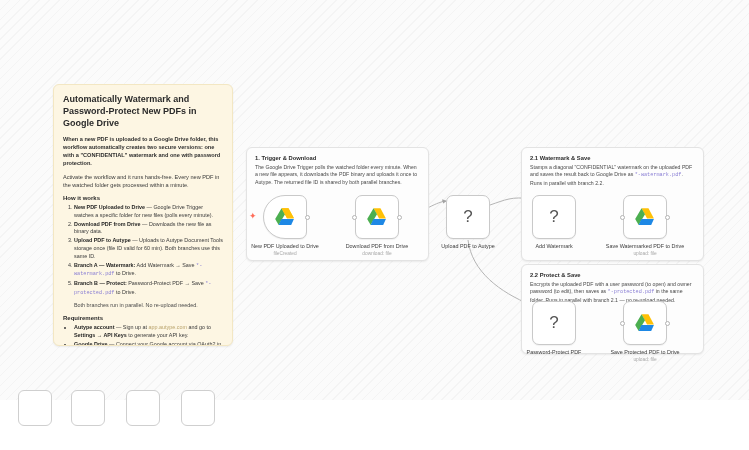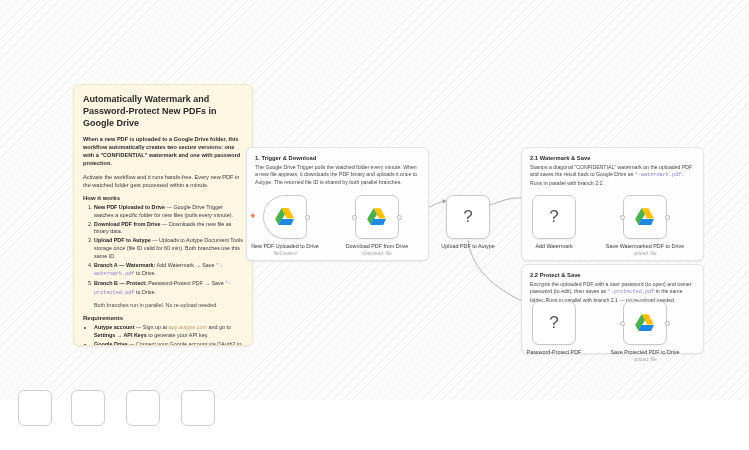--- a/index.html
+++ b/index.html
@@ -33,21 +33,20 @@
   }
   .sticky-white {
     background: #fdfdfd;
     border: 1px solid #e3e3e3;
     padding: 7px 8px;
   }
   .note-left {
     left: 53px; top: 84px;
     width: 180px; height: 262px;
     overflow: hidden;
-    margin-left: 20px;
   }
   .note-left h1 {
     font-size: 9px;
     line-height: 12px;
     color: #2b2b2b;
     font-weight: bold;
     margin-bottom: 6px;
   }
   .note-left p {
     font-size: 5.6px;

